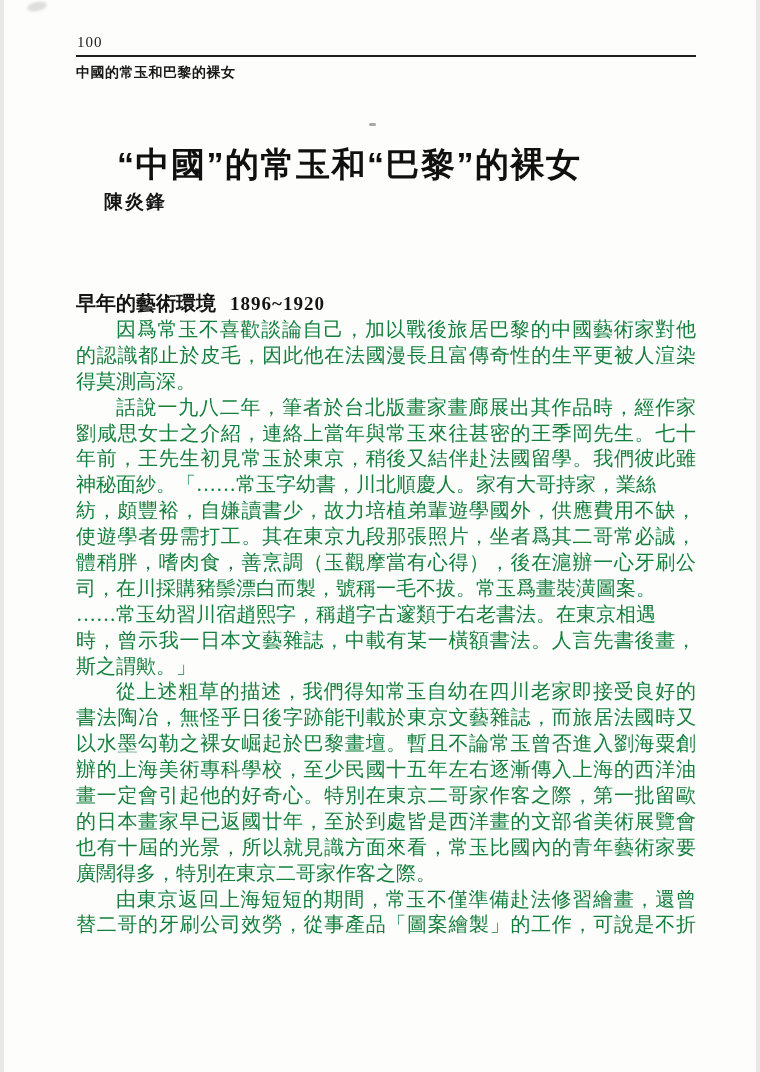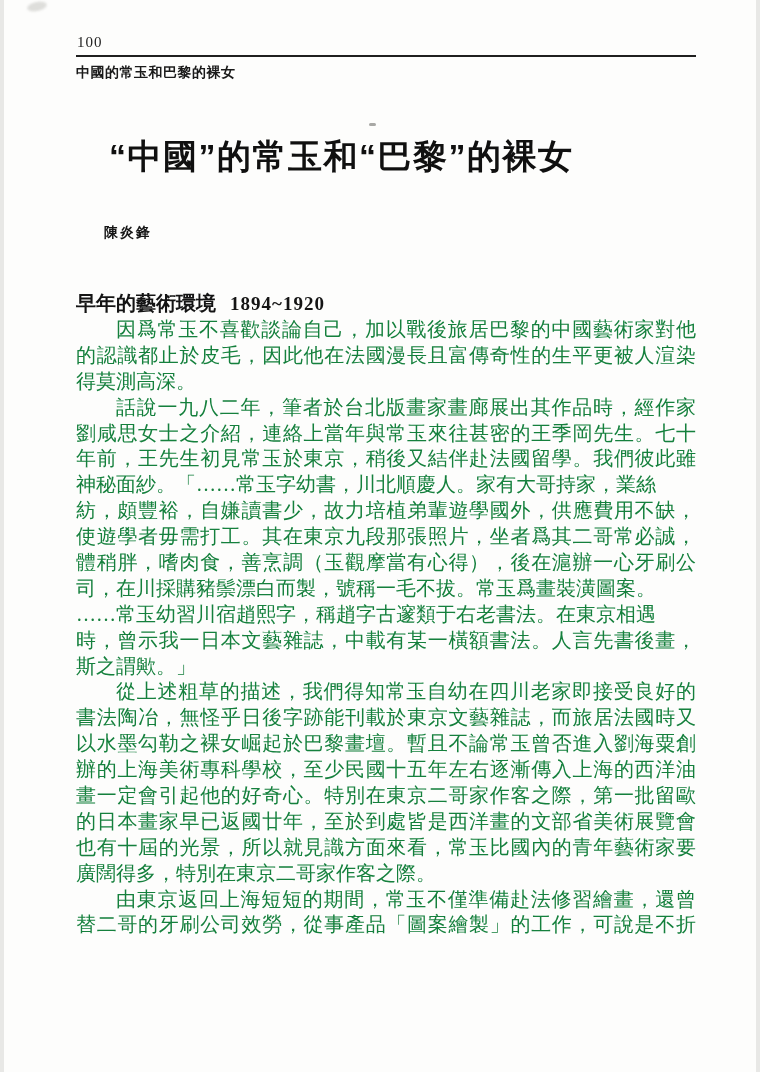--- a/index.html
+++ b/index.html
@@ -40,38 +40,37 @@
     font-family: "Liberation Sans", "DejaVu Sans", sans-serif;
     font-weight: bold;
     font-size: 14px;
     letter-spacing: 0.5px;
     color: #1a1a1a;
   }
   .title {
     position: absolute;
     left: 97px;
     top: 126px;
-    margin: 8px;
+    margin: 16px;
     font-family: "Liberation Sans", "DejaVu Sans", sans-serif;
     font-weight: bold;
     font-size: 34px;
     letter-spacing: 1.5px;
     color: #101010;
     white-space: nowrap;
   }
   .author {
     position: absolute;
     left: 100px;
     top: 189px;
     font-family: "Liberation Sans", "DejaVu Sans", sans-serif;
     font-weight: bold;
-    font-size: 14px;
+    font-size: 19px;
     letter-spacing: 2px;
     color: #161616;
-    margin-top: 35px;
   }
   .section-heading {
     position: absolute;
     left: 72px;
     top: 290px;
     margin: 0;
     font-family: "Liberation Sans", "DejaVu Sans", sans-serif;
     font-weight: bold;
     font-size: 20px;
     color: #141414;
@@ -143,21 +142,21 @@
 
   <div class="rule"></div>
 
   <div class="running-header">中國的常玉和巴黎的裸女</div>
 
   <h1 class="title">“中國”的常玉和“巴黎”的裸女</h1>
 
   <div class="author">陳炎鋒</div>
 
   <h2 class="section-heading">
-    <span>早年的藝術環境</span><span class="years">1894~1920</span>
+    <span>早年的藝術環境</span><span class="years">1896~1920</span>
   </h2>
 
   <div class="body">
       <div class="body-line indent just">因爲常玉不喜歡談論自己，加以戰後旅居巴黎的中國藝術家對他</div>
       <div class="body-line just">的認識都止於皮毛，因此他在法國漫長且富傳奇性的生平更被人渲染</div>
       <div class="body-line">得莫測高深。</div>
       <div class="body-line indent just">話說一九八二年，筆者於台北版畫家畫廊展出其作品時，經作家</div>
       <div class="body-line just">劉咸思女士之介紹，連絡上當年與常玉來往甚密的王季岡先生。七十</div>
       <div class="body-line just">年前，王先生初見常玉於東京，稍後又結伴赴法國留學。我們彼此雖</div>
       <div class="body-line">神秘面紗。「……常玉字幼書，川北順慶人。家有大哥持家，業絲</div>

